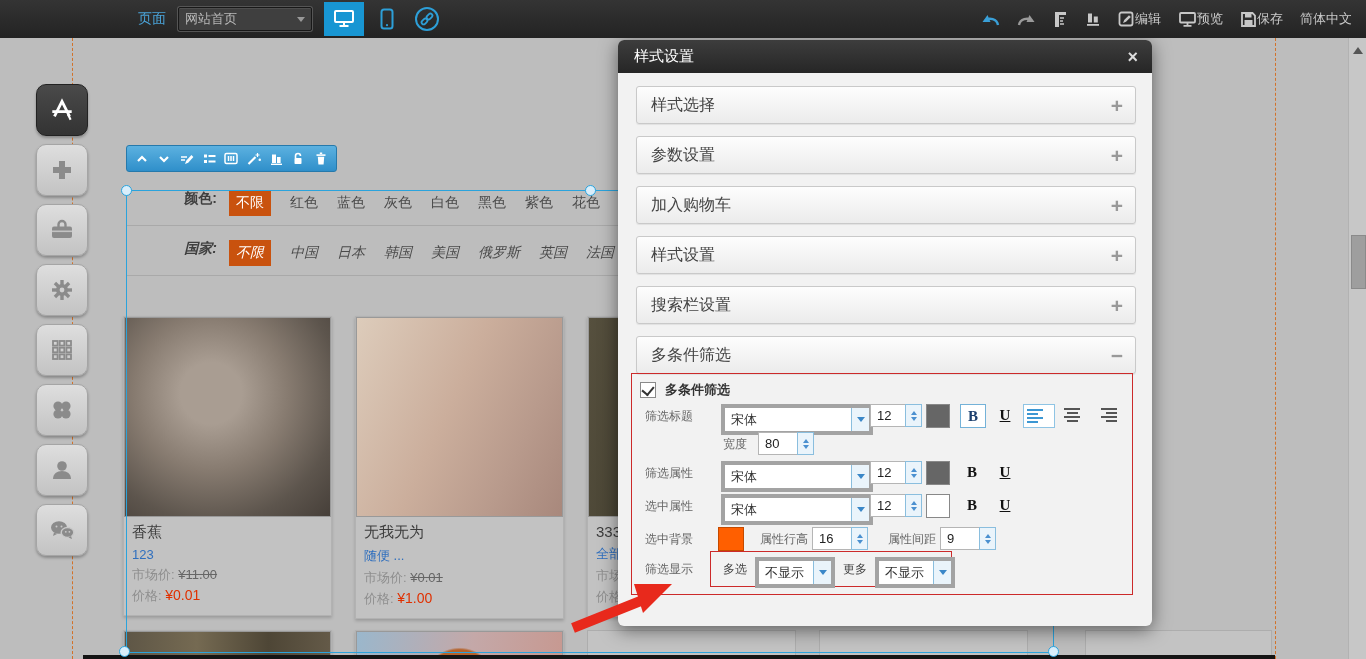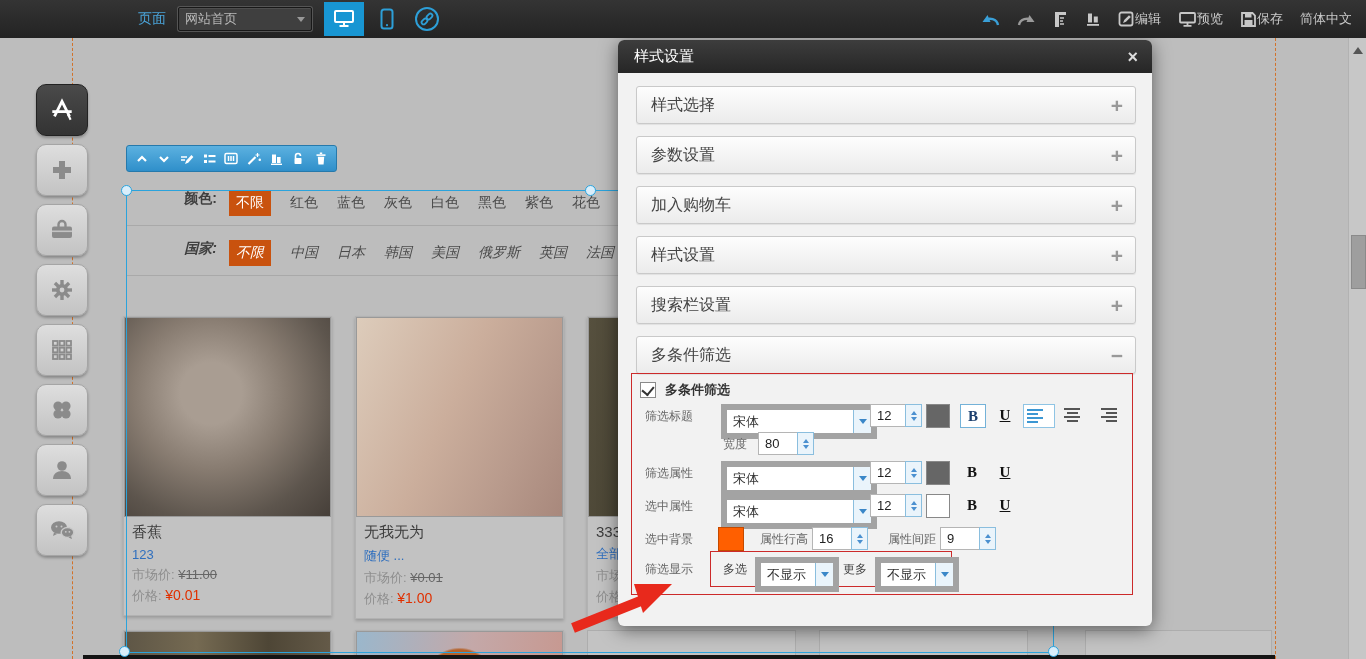--- a/index.html
+++ b/index.html
@@ -80,21 +80,21 @@
   .sec-label{margin-left:14px;font-size:16px;color:#444;}
   .sec-toggle{margin-left:auto;margin-right:12px;color:#999;font-size:21px;font-weight:bold;line-height:1;}
   #red-box{position:absolute;left:13px;top:333px;width:500px;height:220px;border:1px solid #cc2a2a;}
   #inner-red-box{position:absolute;left:92px;top:511px;width:240px;height:34px;border:1px solid #cc2a2a;}
 
   .prow{position:absolute;display:flex;align-items:center;height:24px;}
   .plabel{font-size:12px;color:#666;}
   .checkbox{width:14px;height:14px;background:#fff;border:1px solid #8a8a8a;position:relative;cursor:pointer;}
   .checkbox::after{content:"";position:absolute;left:3px;top:1px;width:6px;height:9px;
                    border-right:2px solid #333;border-bottom:2px solid #333;transform:rotate(40deg);}
-  .sel{height:23px;background:#fff;border:6px solid #a3a3a3;display:flex;align-items:center;cursor:pointer;}
+  .sel{height:23px;background:#fff;border:4px solid #a3a3a3;display:flex;align-items:center;cursor:pointer;}
   .sel-val{flex:1;padding-left:6px;font-size:13px;color:#333;white-space:nowrap;overflow:hidden;}
   .sel-btn{width:17px;height:100%;background:#eaf4fb;border-left:1px solid #8abede;display:flex;align-items:center;justify-content:center;}
   .tri-blue{width:0;height:0;border:4px solid transparent;border-top:5px solid #3a87c8;margin-top:4px;}
   .spin{height:23px;display:flex;align-items:stretch;}
   .spin-in{width:28px;border:1px solid #b5b5b5;border-right:none;background:#fff;font-size:13px;padding:0 0 0 6px;
            font-family:"Liberation Sans",sans-serif;color:#222;}
   .spin-arrows{width:15px;border:1px solid #8abede;background:#eaf4fb;display:flex;flex-direction:column;
                align-items:center;justify-content:center;gap:2px;cursor:pointer;}
   .tri-u{width:0;height:0;border:3px solid transparent;border-bottom:4px solid #4a90d0;}
   .tri-d{width:0;height:0;border:3px solid transparent;border-top:4px solid #4a90d0;}

